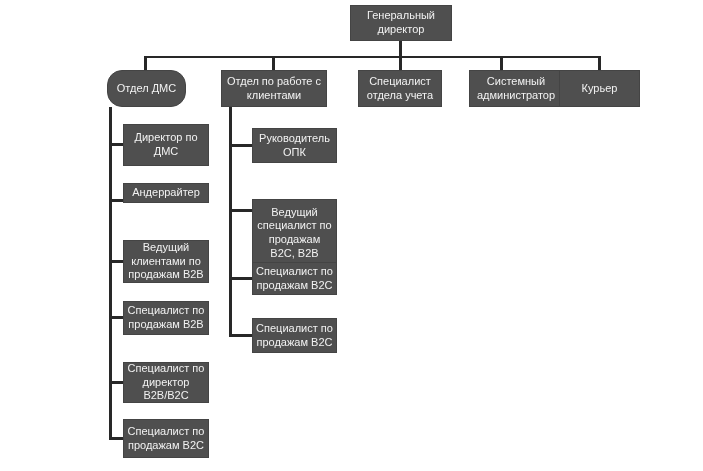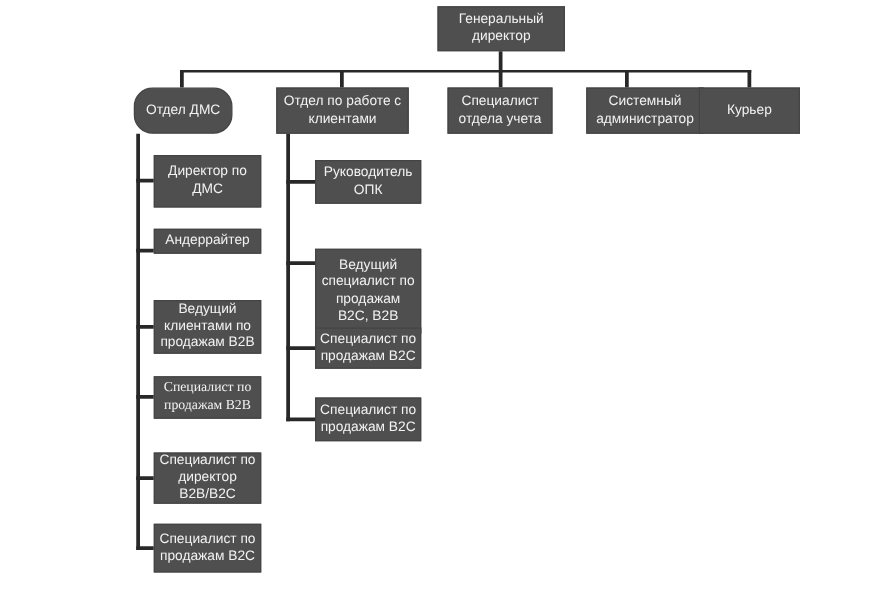--- a/index.html
+++ b/index.html
@@ -85,21 +85,21 @@
 
   <div class="node" style="left:123px; top:124px; width:86px; height:42px;">
     <span>Директор по ДМС</span>
   </div>
   <div class="node" style="left:123px; top:183px; width:86px; height:20px;">
     <span>Андеррайтер</span>
   </div>
   <div class="node" style="left:123px; top:240px; width:86px; height:43px;">
     <span>Ведущий клиентами по продажам B2B</span>
   </div>
-  <div class="node" style="left:123px; top:301px; width:86px; height:34px;font-family:Liberation Serif, serif;">
+  <div class="node" style="left:123px; top:301px; width:86px; height:34px;">
     <span>Специалист по продажам B2B</span>
   </div>
   <div class="node" style="left:123px; top:362px; width:86px; height:41px;">
     <span>Специалист по директор B2B/B2C</span>
   </div>
   <div class="node" style="left:123px; top:419px; width:86px; height:39px;">
     <span>Специалист по продажам B2C</span>
   </div>
 
   <div class="node" style="left:252px; top:128px; width:85px; height:35px;">

